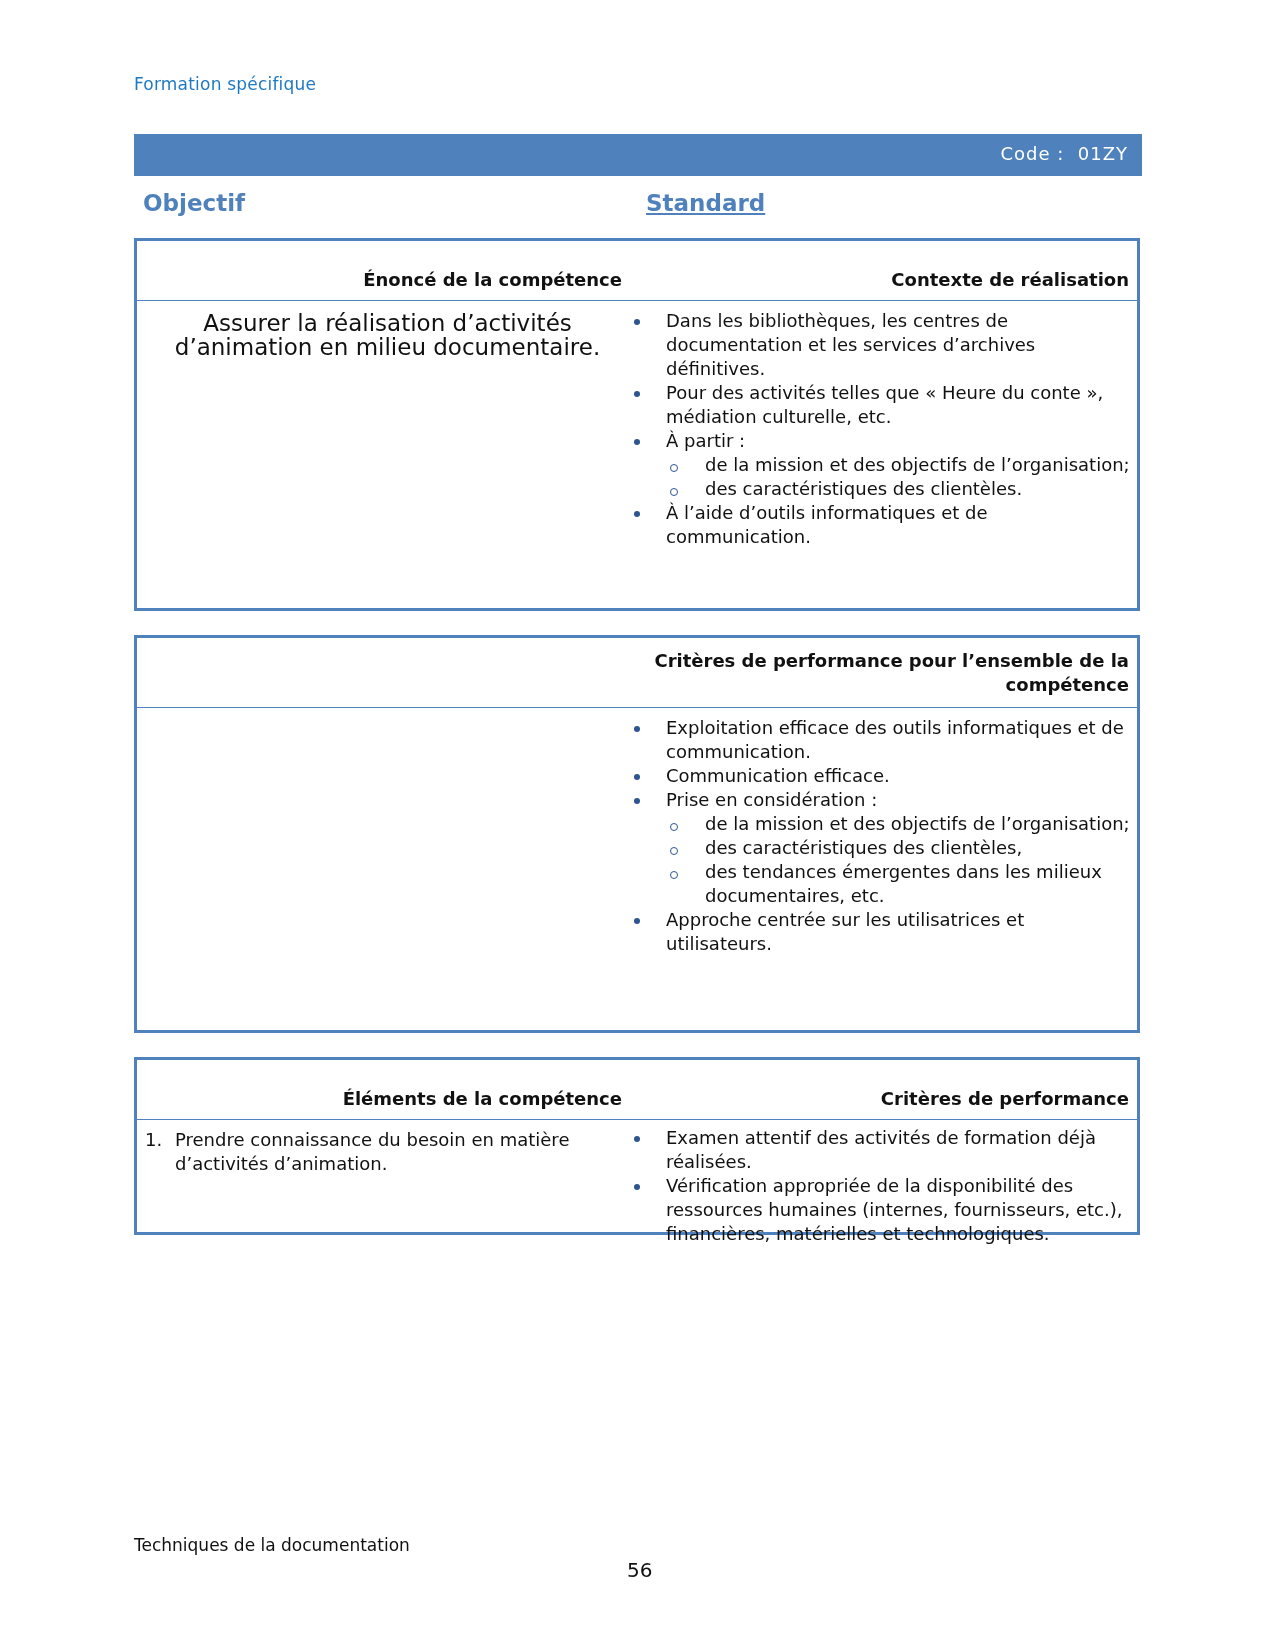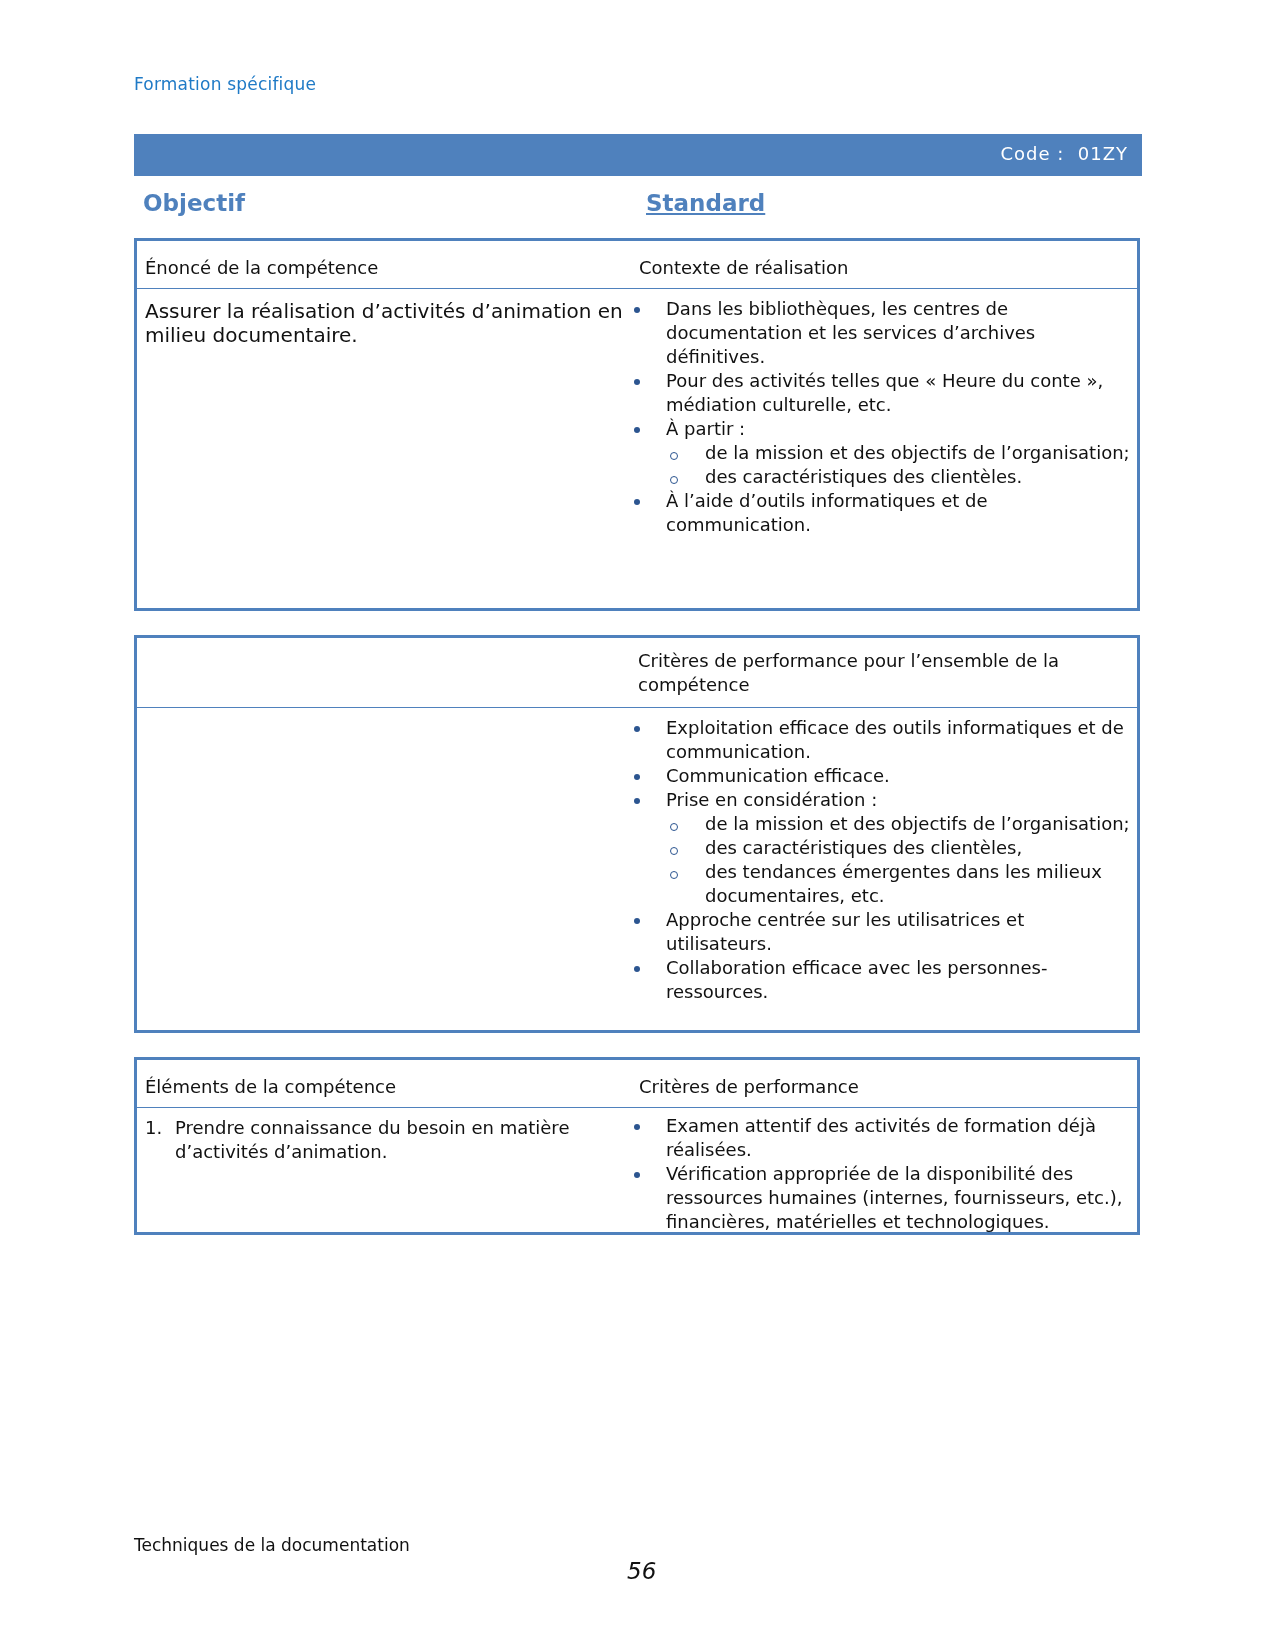--- a/index.html
+++ b/index.html
@@ -5,36 +5,36 @@
   html, body { margin:0; padding:0; background:#ffffff; }
   body { width:1275px; height:1650px; position:relative; font-family:"DejaVu Sans", sans-serif; color:#111; }
   .running-head { position:absolute; left:134px; top:74px; font-size:17px; color:#1f7ac6; letter-spacing:0.2px; }
   .code-banner { position:absolute; left:134px; top:134px; width:1008px; height:42px; background:#4f81bd; }
   .code-text { position:absolute; right:14px; top:9px; color:#ffffff; font-size:18px; letter-spacing:1px; }
   .section-title { position:absolute; top:190px; font-size:23px; font-weight:bold; color:#4f81bd; }
   .t-obj { left:143px; }
   .t-std { left:646px;text-decoration:underline; }
   .box { position:absolute; left:134px; width:1006px; border:3px solid #4f81bd; box-sizing:border-box; }
   .hdr { display:flex; border-bottom:1.5px solid #4f81bd; }
-  .hdr .c { font-weight:normal; font-size:18px; padding:16px 8px 10px 8px; box-sizing:border-box; }
+  .hdr .c { font-weight:bold; font-size:18px; padding:28px 8px 10px 8px; box-sizing:border-box;text-align:right; }
   .row { display:flex; }
   .c-left { width:493px; padding-left:8px; box-sizing:border-box; }
   .c-right { width:507px; box-sizing:border-box; padding-right:6px; }
-  .body-text { font-size:20px; line-height:24px; }
+  .body-text { font-size:23px; line-height:24px;text-align:center; }
   ul.l1 { list-style:none; margin:0; padding:0; }
   ul.l1 > li { position:relative; padding-left:36px; font-size:18px; line-height:24px; }
   ul.l1 > li::before { content:""; position:absolute; left:4px; top:10px; width:6px; height:6px; border-radius:50%; background:#2c5590; }
   ul.l2 { list-style:none; margin:0; padding:0; }
   ul.l2 > li { position:relative; padding-left:39px; font-size:18px; line-height:24px; }
   ul.l2 > li::before { content:""; position:absolute; left:4px; top:11px; width:6px; height:6px; border-radius:50%; border:1px solid #2c5590; background:#fff; }
   ol.num { margin:0; padding:0; list-style:none; }
   ol.num > li { position:relative; padding-left:30px; font-size:18px; line-height:24px; }
   ol.num > li .n { position:absolute; left:0; top:0; }
   .footer-title { position:absolute; left:134px; top:1535px; font-size:17px; }
-  .footer-page { position:absolute; left:627px; top:1558px; font-size:23px;font-style:italic; }
+  .footer-page { position:absolute; left:627px; top:1558px; font-size:20px; }
 </style>
 </head>
 <body>
 
 <div class="running-head">Formation spécifique</div>
 
 <div class="code-banner">
   <div class="code-text">
     <span>Code :</span>&nbsp;
     <span>01ZY</span>
@@ -75,21 +75,20 @@
     <div class="c-right">
       <ul class="l1" id="overall-list">
           <li><span>Exploitation efficace des outils informatiques et de communication.</span></li>
           <li><span>Communication efficace.</span></li>
           <li><span>Prise en considération :</span><ul class="l2">
               <li>de la mission et des objectifs de l’organisation;</li>
               <li>des caractéristiques des clientèles,</li>
               <li>des tendances émergentes dans les milieux documentaires, etc.</li>
             </ul></li>
           <li><span>Approche centrée sur les utilisatrices et utilisateurs.</span></li>
-          <li><span>Collaboration efficace avec les personnes-ressources.</span></li>
         </ul>
     </div>
   </div>
 </div>
 
 <div class="box" style="top:1057px;height:178px;">
   <div class="hdr">
     <div class="c c-left">Éléments de la compétence</div>
     <div class="c c-right" style="padding-left:9px;">Critères de performance</div>
   </div>

